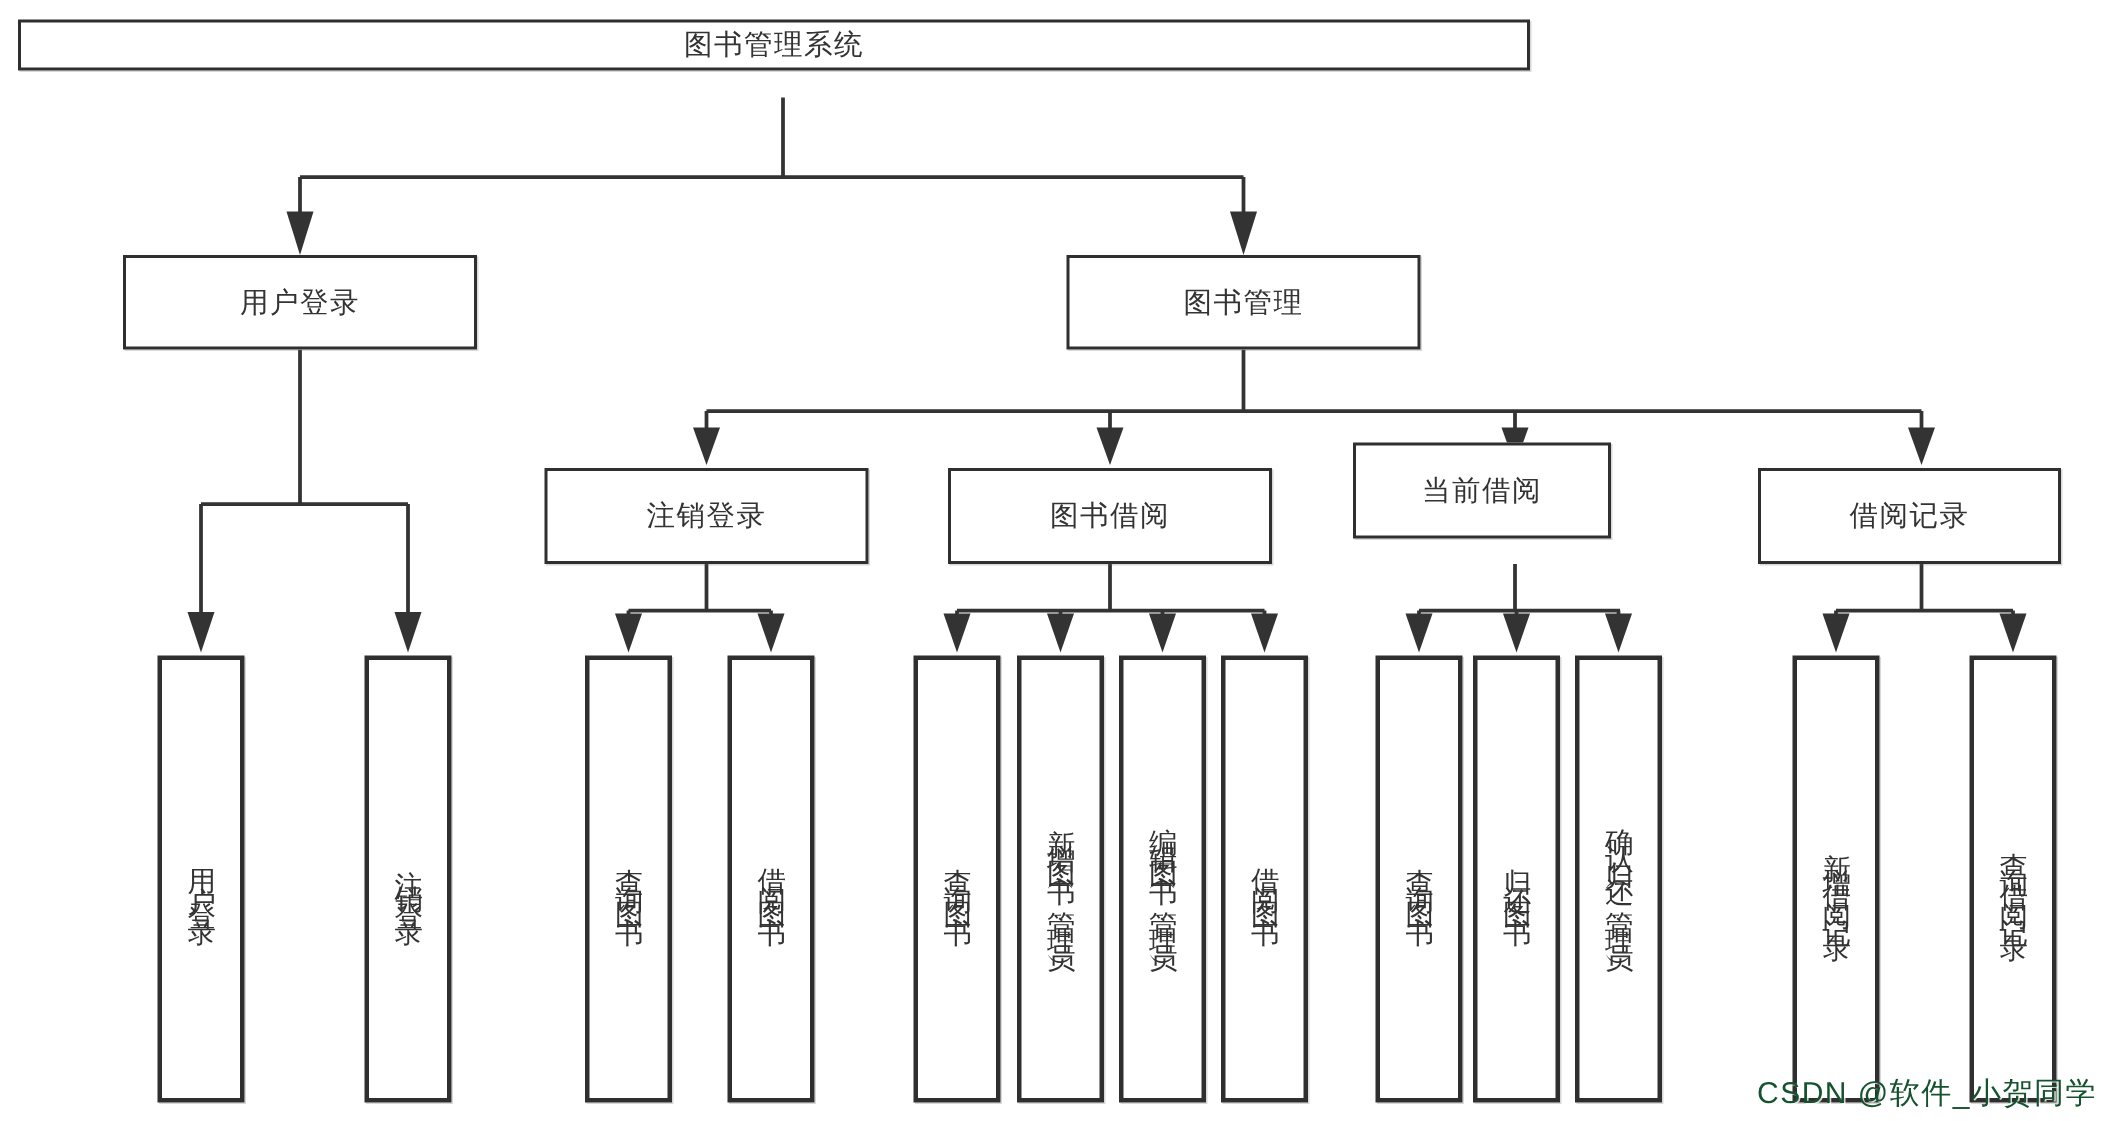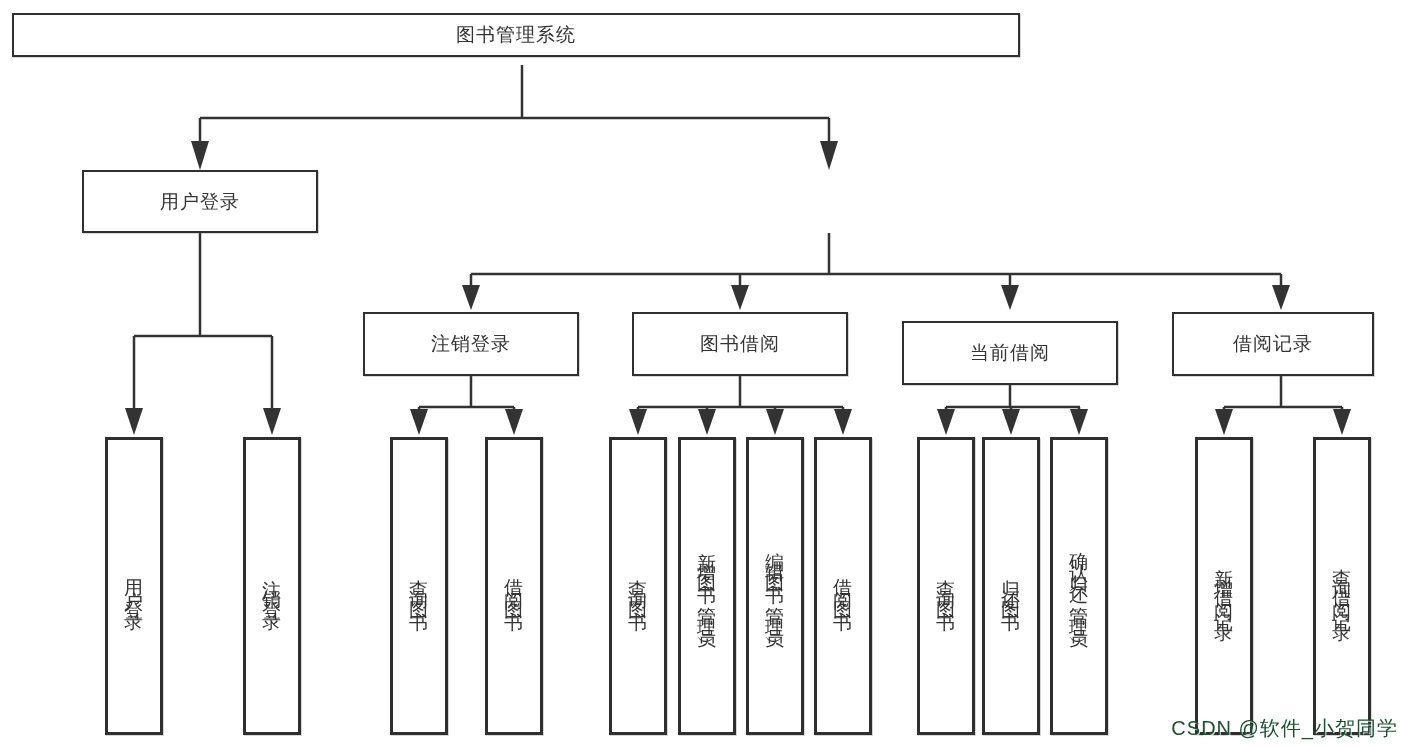--- a/index.html
+++ b/index.html
@@ -77,35 +77,38 @@
         <polygon points="766,409 784,409 775,435"></polygon>
         <polygon points="834,409 852,409 843,435"></polygon>
         <polygon points="937,409 955,409 946,435"></polygon>
         <polygon points="1002,409 1020,409 1011,435"></polygon>
         <polygon points="1070,409 1088,409 1079,435"></polygon>
         <polygon points="1215,409 1233,409 1224,435"></polygon>
         <polygon points="1333,409 1351,409 1342,435"></polygon>
       </g>
   </svg>
 
-  <div class="box" style="left:12px;top:13px;width:1008px;height:44px">
+  <div class="box" style="left:12px;top:13px;width:1008px;height:34px">
     <span>图书管理系统</span>
   </div>
 
   <div class="box" style="left:82px;top:170px;width:236px;height:63px">
     <span>用户登录</span>
+  </div>
+  <div class="box" style="left:711px;top:170px;width:236px;height:63px">
+    <span>图书管理</span>
   </div>
 
   <div class="box" style="left:363px;top:312px;width:216px;height:64px">
     <span>注销登录</span>
   </div>
   <div class="box" style="left:632px;top:312px;width:216px;height:64px">
     <span>图书借阅</span>
   </div>
-  <div class="box" style="left:902px;top:321px;width:216px;height:64px">
+  <div class="box" style="left:902px;top:295px;width:172px;height:64px">
     <span>当前借阅</span>
   </div>
   <div class="box" style="left:1172px;top:312px;width:202px;height:64px">
     <span>借阅记录</span>
   </div>
 
   <div class="box leaf" style="left:105px;top:437px;width:58px;height:298px">
     <span>用户登录</span>
   </div>
   <div class="box leaf" style="left:243px;top:437px;width:58px;height:298px">

